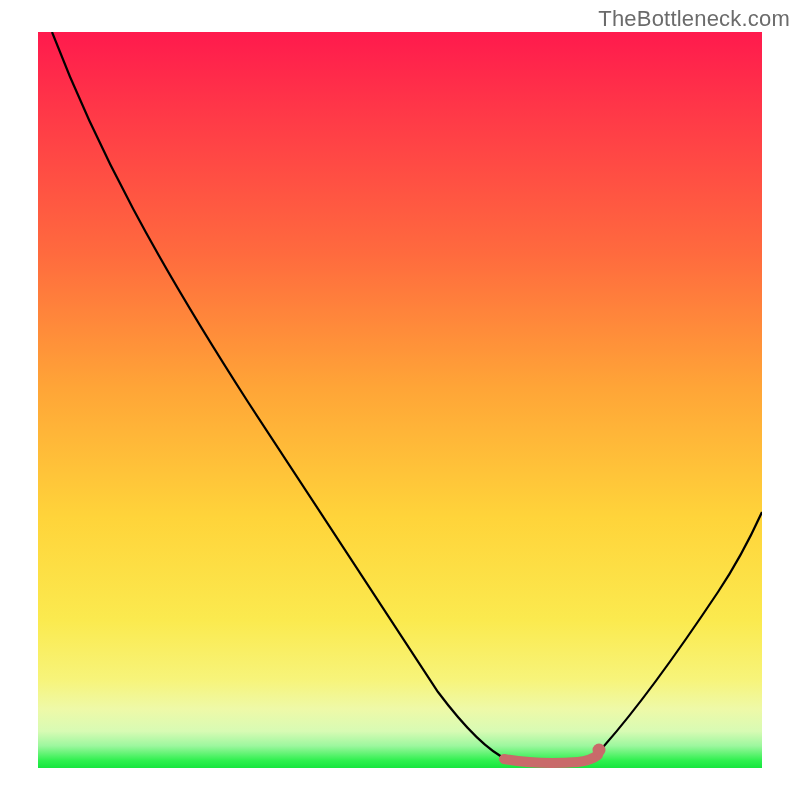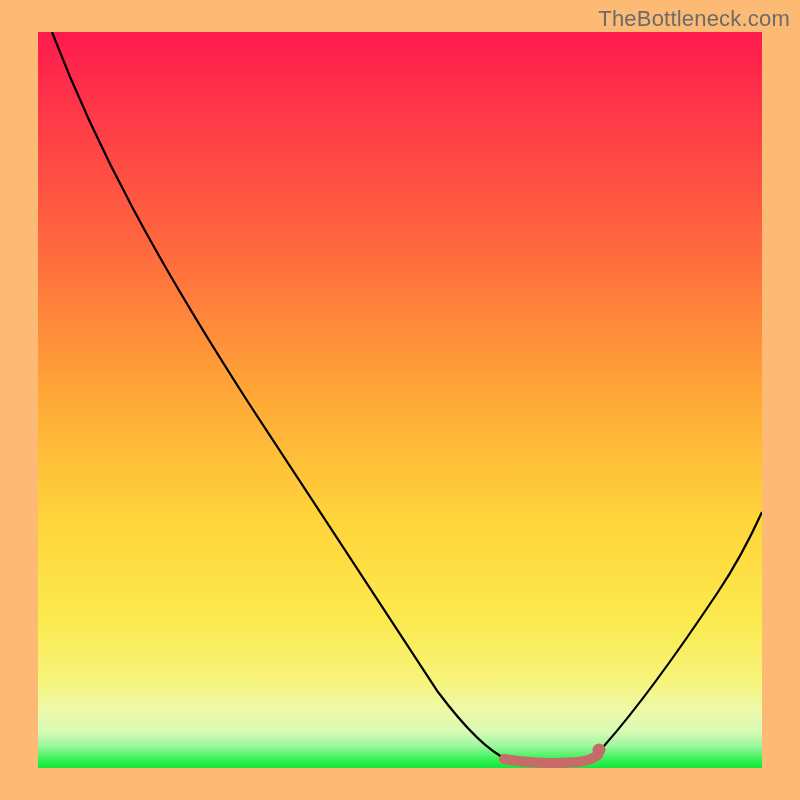--- a/index.html
+++ b/index.html
@@ -8,21 +8,21 @@
     width: 800px;
     height: 800px;
     overflow: hidden;
     background: #000;
     font-family: Arial, Helvetica, sans-serif;
   }
   .frame {
     position: relative;
     width: 800px;
     height: 800px;
-    background: #fdba74;
+    background: #ffffff;
   }
   .watermark {
     position: absolute;
     top: 6px;
     right: 10px;
     color: #6b6b6b;
     font-size: 22px;
     font-weight: 500;
     letter-spacing: 0.2px;
     z-index: 10;

